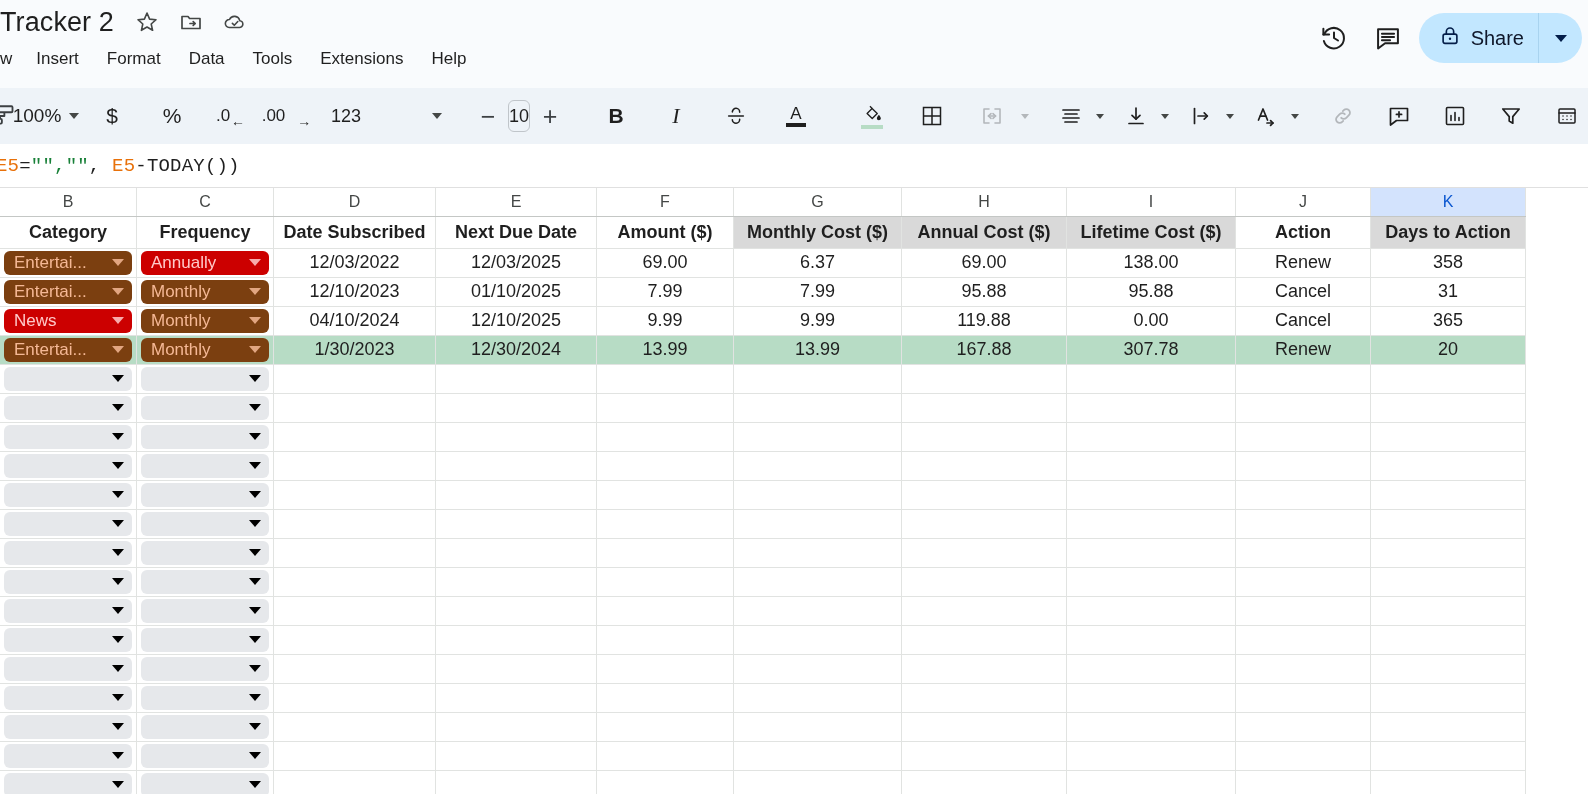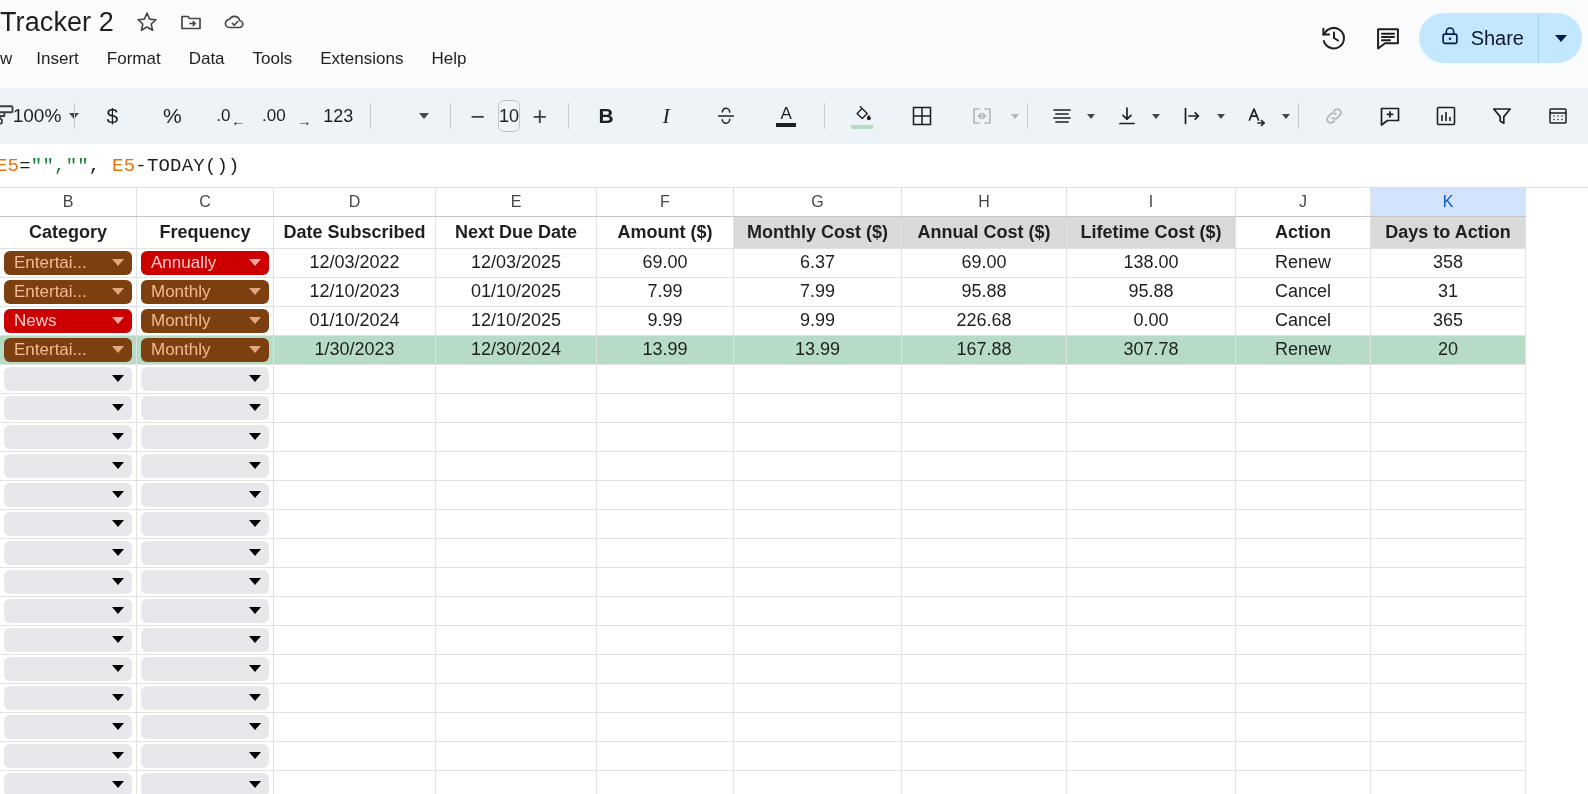--- a/index.html
+++ b/index.html
@@ -226,21 +226,21 @@
     <div class="tb" style="font-size:21px;margin:0 10px;">$</div>
     <div class="tb" style="font-size:21px;margin:0 10px;">%</div>
     <div class="tb" style="margin:0 8px;position:relative;">
       <span style="font-size:17px;">.0</span>
       <span style="font-size:14px;position:relative;top:5px;left:1px;">←</span>
     </div>
     <div class="tb" style="margin:0 8px;position:relative;gap:11px;">
       <span style="font-size:17px;">.00</span>
       <span style="font-size:14px;position:relative;top:5px;left:1px;">→</span>
     </div>
-    <div class="tb" style="font-size:18px;margin:0 4px;">123</div>
+    <div class="tb" style="font-size:18px;margin:0 12px;">123</div>
 
     <div class="tb-sep"></div>
 
     <div class="tb" style="margin-left:10px;">
       <span class="font-name">Proxi...</span>
       <span class="caret" style="margin-left:26px;"></span>
     </div>
 
     <div class="tb-sep" style="margin-left:16px;"></div>
 
@@ -458,25 +458,25 @@
                 <span class="lbl">News</span>
                 <span class="arw"></span>
               </div>
             </td>
             <td class="cell chipcell">
               <div class="chip brown">
                 <span class="lbl">Monthly</span>
                 <span class="arw"></span>
               </div>
             </td>
-            <td class="cell">01/10/2024</td>
+            <td class="cell">04/10/2024</td>
             <td class="cell">12/10/2025</td>
             <td class="cell">9.99</td>
             <td class="cell">9.99</td>
-            <td class="cell">226.68</td>
+            <td class="cell">119.88</td>
             <td class="cell">0.00</td>
             <td class="cell">Cancel</td>
             <td class="cell">365</td>
           </tr>
           <tr class="hl">
             <td class="cell chipcell">
               <div class="chip brown">
                 <span class="lbl">Entertai...</span>
                 <span class="arw"></span>
               </div>

